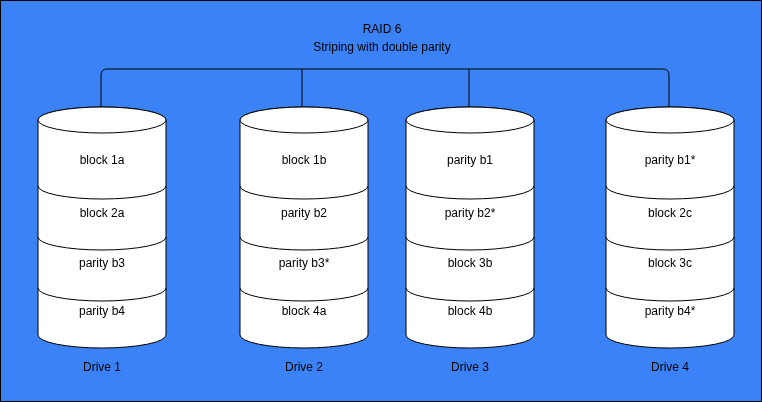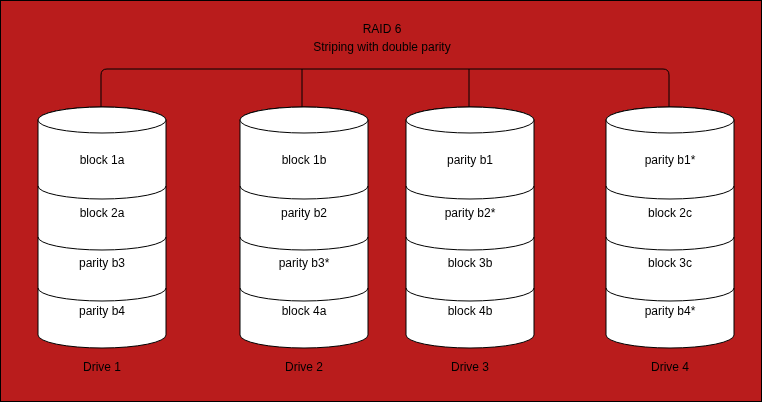--- a/index.html
+++ b/index.html
@@ -7,21 +7,21 @@
     padding: 0;
     background: #ffffff;
   }
   body {
     font-family: "Liberation Sans", sans-serif;
   }
   #canvas {
     position: relative;
     width: 762px;
     height: 402px;
-    background: #b91c1c;
+    background: #3b82f6;
     box-sizing: border-box;
     border: 1px solid #000000;
     overflow: hidden;
   }
   #diagram-svg {
     position: absolute;
     left: 0;
     top: 0;
     width: 762px;
     height: 402px;

